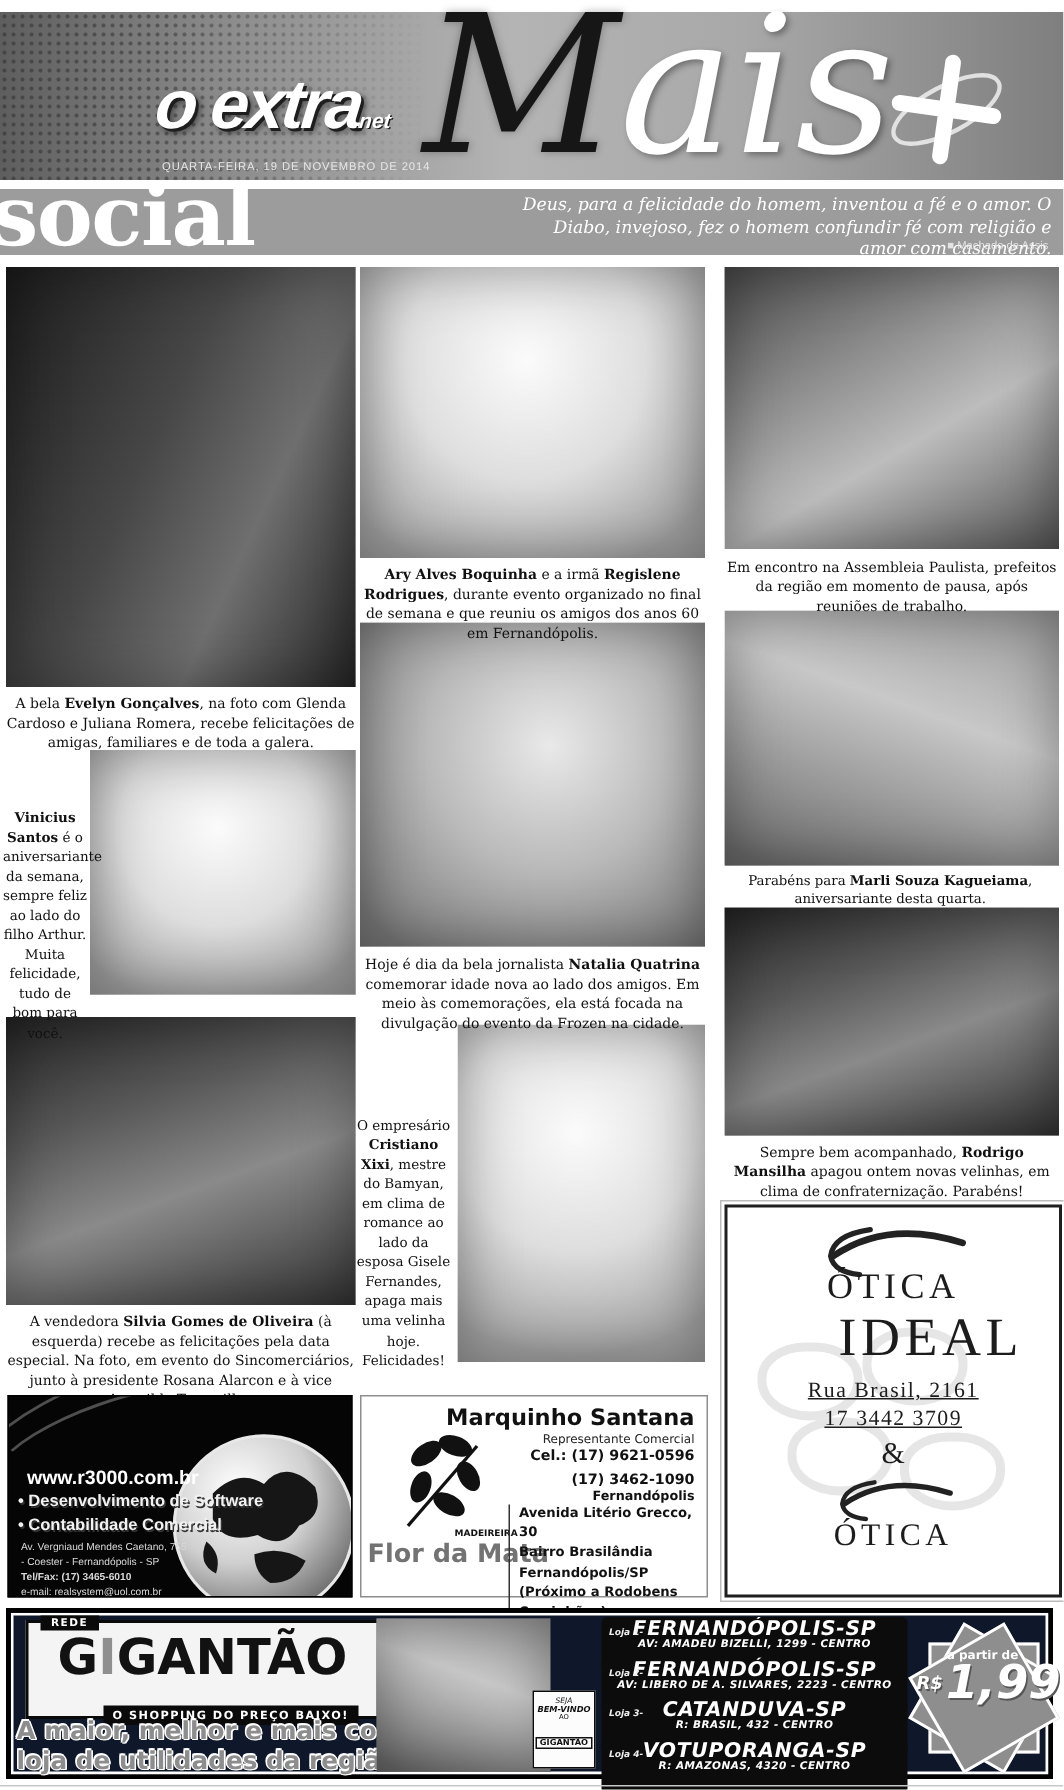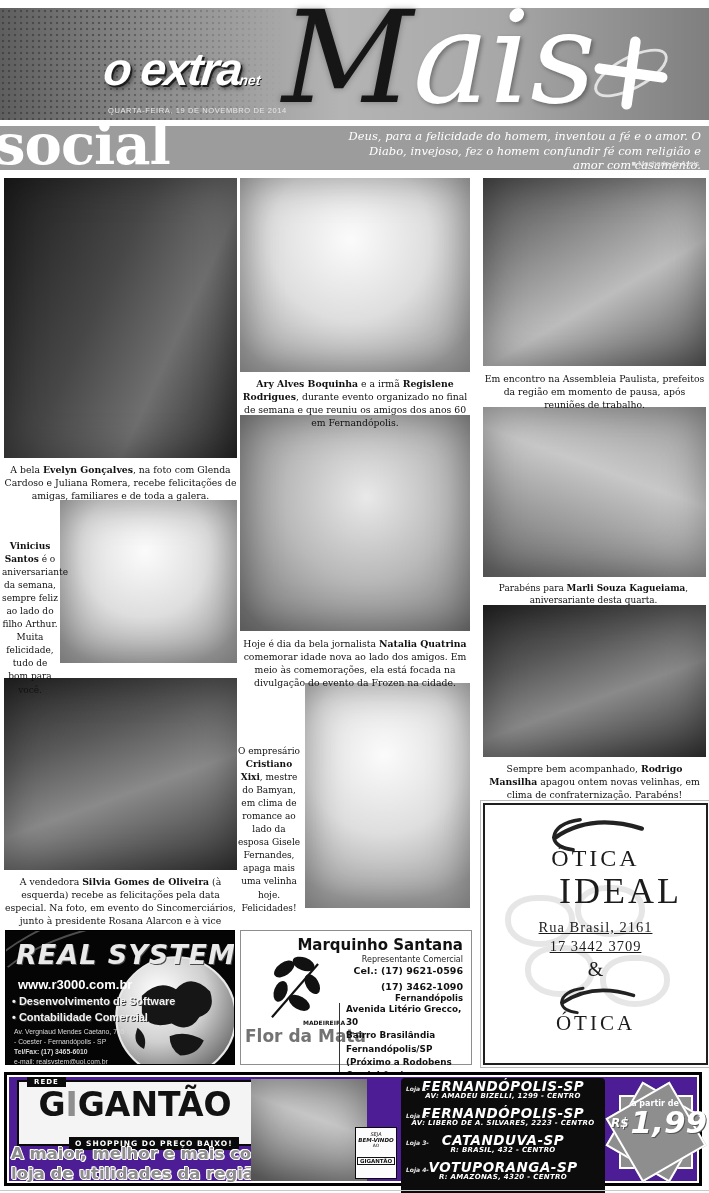--- a/index.html
+++ b/index.html
@@ -94,21 +94,21 @@
     border:2px solid #1f1f1f;outline:1px solid #bbb;outline-offset:2px;}
   .ot-watermark{position:absolute;left:20px;top:60px;width:180px;height:160px;opacity:.14;}
   .ot-watermark div{position:absolute;border:6px solid #555;border-radius:45% 45% 50% 50%;width:58px;height:40px;}
   .ot-eye{width:110px;height:44px;}
   .ot-center{position:absolute;left:0;top:6px;width:100%;text-align:center;}
   .ot-name1{font-family:"Liberation Serif",serif;font-size:24px;letter-spacing:3px;color:#1c1c1c;margin-top:-14px;}
   .ot-name2{font-family:"Liberation Serif",serif;font-size:36px;letter-spacing:3px;color:#1c1c1c;margin-top:-2px;margin-left:50px;}
   .ot-line{font-family:"Liberation Serif",serif;font-size:14.5px;color:#1c1c1c;margin-top:7px;letter-spacing:1px;text-decoration:underline;}
   .ot-amp{font-family:"Liberation Serif",serif;font-size:20px;color:#1c1c1c;margin-top:3px;}
   
-  .gg-banner{position:absolute;left:4px;top:1072px;width:698px;height:114px;background:#4c1d95;
+  .gg-banner{position:absolute;left:4px;top:1072px;width:698px;height:114px;background:#0f172a;
     border:3px solid #000;box-shadow:inset 0 0 0 2px #fff;box-sizing:border-box;}
   .gg-logo-box{position:absolute;left:10px;top:5px;width:232px;height:62px;background:#f4f4f4;border:2px solid #0a0a0a;}
   .gg-rede{position:absolute;left:8px;top:-5px;background:#0a0a0a;color:#fff;font-family:"DejaVu Sans",sans-serif;
     font-weight:bold;font-size:7px;padding:1px 7px;letter-spacing:1px;}
   .gg-logo{position:absolute;left:0;top:6px;width:100%;text-align:center;font-family:"DejaVu Sans",sans-serif;
     font-weight:bold;font-size:33px;letter-spacing:0px;color:#121212;line-height:1;}
   .gg-logo .grayI{color:#8f8f8f;}
   .gg-slogan{position:absolute;left:50px;bottom:-6px;background:#0a0a0a;color:#fff;font-family:"DejaVu Sans",sans-serif;
     font-weight:bold;font-size:7.5px;letter-spacing:1px;padding:2px 6px;white-space:nowrap;}
   .gg-tagline{position:absolute;left:4px;font-family:"DejaVu Sans",sans-serif;font-weight:bold;font-size:16.5px;
@@ -219,21 +219,20 @@
         <stop offset="0%" stop-color="#ffffff"></stop>
         <stop offset="55%" stop-color="#cfcfcf"></stop>
         <stop offset="100%" stop-color="#6f6f6f"></stop>
       </radialGradient>
     </defs>
     <circle cx="60" cy="60" r="56" fill="url(#gg)" stroke="#e8e8e8" stroke-width="2"></circle>
     <path d="M28,40 Q44,24 60,34 Q74,18 92,36 Q98,54 82,60 Q72,76 56,66 Q34,72 28,56 Z" fill="#161616"></path>
     <path d="M54,78 Q70,72 86,82 Q80,96 64,96 Q54,90 54,78 Z" fill="#161616"></path>
     <path d="M24,70 Q34,78 30,90 Q18,84 24,70 Z" fill="#161616"></path>
   </svg>
-  <div class="rs-logo">REAL SYSTEM</div>
   <div class="rs-url">www.r3000.com.br</div>
   <div class="rs-bullet" style="top:64px;">• Desenvolvimento de Software</div>
   <div class="rs-bullet" style="top:80px;">• Contabilidade Comercial</div>
   <div class="rs-small" style="top:96px;">
     <span>Av. Vergniaud Mendes Caetano, 755</span><br>
     <span>- Coester - Fernandópolis - SP</span><br>
     <b>Tel/Fax: (17) 3465-6010</b><br>
     <span>e-mail: realsystem@uol.com.br</span><br>
     
   </div>

